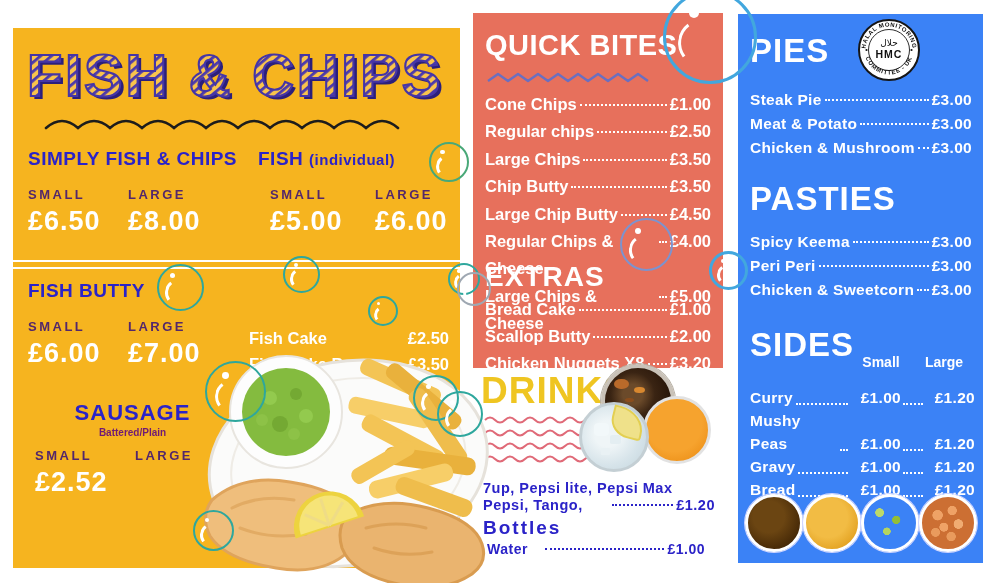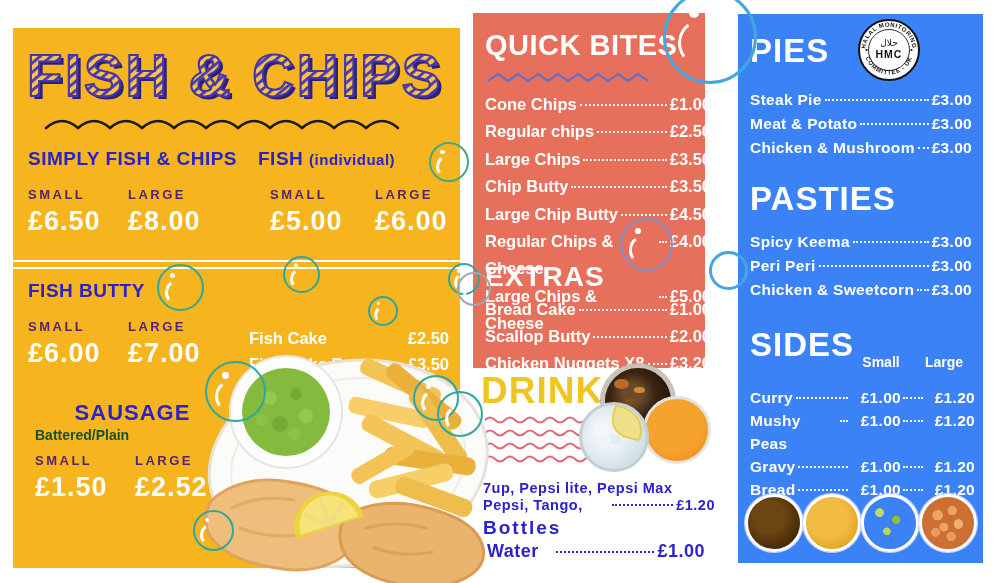--- a/index.html
+++ b/index.html
@@ -19,26 +19,26 @@
   .size-row{display:grid;grid-template-columns:100px auto;margin-top:17px;
     font-size:13px;font-weight:bold;color:#53276B;letter-spacing:2.5px;}
   .price-row{display:grid;grid-template-columns:100px auto;margin-top:4px;
     font-size:27px;font-weight:bold;color:#ffffff;letter-spacing:1px;}
   .divider2{left:0;top:232px;width:447px;height:5px;border-top:2px solid #fff;border-bottom:2px solid #fff;}
   .fishcake-block{left:236px;top:297px;width:200px;}
   .fc-row{display:flex;justify-content:space-between;font-size:16.5px;line-height:26px;
     font-weight:bold;color:#ffffff;}
   .sausage-block{left:22px;top:372px;width:195px;}
   .sausage-head{text-align:center;font-size:22px;font-weight:bold;color:#2B23C8;letter-spacing:1px;}
-  .sausage-sub{font-size:14px;font-weight:bold;color:#14532d;margin-top:1px;}
+  .sausage-sub{text-align:center;font-size:10px;font-weight:bold;color:#701a75;margin-top:1px;}
   .sausage-block .size-row{margin-top:10px;}
   
   .plate-svg{left:198px;top:332px;z-index:3;}
   
-  .panel-red{left:473px;top:13px;width:232px;height:355px;background:#E7705C;padding:0;}
+  .panel-red{left:473px;top:13px;width:250px;height:355px;background:#E7705C;padding:0;}
   .qb-head{position:absolute;left:12px;top:16px;font-size:29px;font-weight:bold;color:#fff;letter-spacing:.5px;}
   .zigzag{position:absolute;left:13px;top:58px;}
   .qb-list{position:absolute;left:12px;top:78px;width:226px;}
   .row{display:flex;align-items:baseline;color:#fff;font-weight:bold;}
   .qb-list .row{font-size:16.5px;line-height:27.4px;}
   .leader{flex:1;border-bottom:2px dotted #fff;margin:0 3px;transform:translateY(-4px);min-width:8px;}
   .extras-head{position:absolute;left:12px;top:248px;font-size:28px;font-weight:bold;color:#fff;letter-spacing:1px;}
   .extras-list{position:absolute;left:12px;top:283px;width:226px;}
   .extras-list .row{font-size:16.5px;line-height:27px;}
   
@@ -61,37 +61,37 @@
     background:#F2F8FA;border-radius:30%;box-shadow:14px 10px 0 -2px #E4EEF2, 4px 22px 0 -3px #E9F1F4;}
   .drink-lemonade::after{content:"";position:absolute;right:2%;top:4%;width:46%;height:40%;
     background:#EFE18A;border-radius:0 80% 10% 60%;border:2px solid #E3CF52;transform:rotate(14deg);}
   .soft-head{position:absolute;left:10px;top:85px;font-size:19px;font-weight:bold;color:#2B23C8;letter-spacing:2px;z-index:4;}
   .brands1{position:absolute;left:10px;top:112px;font-size:14.5px;font-weight:bold;color:#2B23C8;letter-spacing:.5px;z-index:4;}
   .brands2{position:absolute;left:10px;top:129px;width:232px;font-size:14.5px;letter-spacing:.5px;z-index:4;}
   .brands2 .row, .water-row .row{color:#2B23C8;}
   .brands2 .leader, .water-row .leader{border-bottom-color:#2B23C8;}
   .brands2 .gap{flex:0 0 26px;}
   .bottles-head{position:absolute;left:10px;top:149px;font-size:19px;font-weight:bold;color:#2B23C8;letter-spacing:2px;z-index:4;}
-  .water-row{position:absolute;left:14px;top:173px;width:218px;font-size:18px;letter-spacing:.5px;z-index:4;}
+  .water-row{position:absolute;left:14px;top:173px;width:218px;font-size:14px;letter-spacing:.5px;z-index:4;}
   .water-row .gap{flex:0 0 14px;}
   
   .panel-blue{left:738px;top:14px;width:245px;height:549px;background:#3b82f6;}
   .blue-head{position:absolute;font-size:33px;font-weight:bold;color:#fff;letter-spacing:1px;}
   .hmc{position:absolute;left:119px;top:4px;}
   .blue-list{position:absolute;left:12px;width:222px;}
   .blue-list .row{font-size:15.5px;letter-spacing:.3px;}
   .pies-list{top:74px;}  .pies-list .row{line-height:24px;}
   .pasties-list{top:216px;} .pasties-list .row{line-height:24px;justify-content:space-between;}
   .sides-cols{position:absolute;left:12px;top:340px;width:225px;display:flex;
     font-size:14px;font-weight:bold;color:#fff;}
   .sides-cols .spacer{flex:1;}
   .sides-cols .c-small{flex:0 0 64px;text-align:center;}
   .sides-cols .c-large{flex:0 0 62px;text-align:center;}
   .sides-list{top:372px;width:225px;}
-  .sides-list .row{line-height:23px;}
+  .sides-list .row{line-height:23px;align-items:flex-end;}
   .p-small,.p-large{flex:0 0 50px;text-align:right;}
   .leader2{flex:0 0 20px;border-bottom:2px dotted #fff;margin:0 2px;transform:translateY(-4px);}
   .bowls{position:absolute;left:7px;top:480px;width:232px;display:flex;justify-content:space-between;}
   .bowl{width:52px;height:52px;border-radius:50%;border:3px solid #fff;box-shadow:0 0 0 1px #cfd4ff;}
   .bowl-gravy{background:radial-gradient(circle at 40% 38%, #6B4512 0 35%, #4A2C08 70%, #351E04);}
   .bowl-curry{background:radial-gradient(circle at 42% 40%, #F2BC44 0 45%, #E2A01F 80%, #D08E12);}
   .bowl-peas{background:radial-gradient(circle at 45% 42%, #AICE48 0, #A8CE48 35%, #8AB52F 80%, #7AA326);}
   .bowl-peas::after{content:"";display:block;width:100%;height:100%;border-radius:50%;
     background:radial-gradient(circle at 30% 30%, #bcd96a 0 8%, transparent 9%),
                radial-gradient(circle at 62% 44%, #93bd37 0 9%, transparent 10%),
@@ -189,21 +189,20 @@
     </div>
 
   <div class="abs sausage-block">
     <div class="sausage-head">SAUSAGE</div>
     <div class="sausage-sub">Battered/Plain</div>
     <div class="size-row">
       <span>SMALL</span>
       <span>LARGE</span>
     </div>
     <div class="price-row">
-      <span>£1.50</span>
       <span>£2.52</span>
     </div>
   </div>
 </div>
 
 <svg class="abs plate-svg" width="292" height="251" viewBox="0 0 292 251">
   <g transform="rotate(-10 146 130)">
     <ellipse cx="150" cy="132" rx="140" ry="102" fill="#FBFBFA" stroke="#E6E2DB" stroke-width="3"></ellipse>
     <ellipse cx="150" cy="132" rx="118" ry="84" fill="none" stroke="#EFECE6" stroke-width="2"></ellipse>
   </g>

